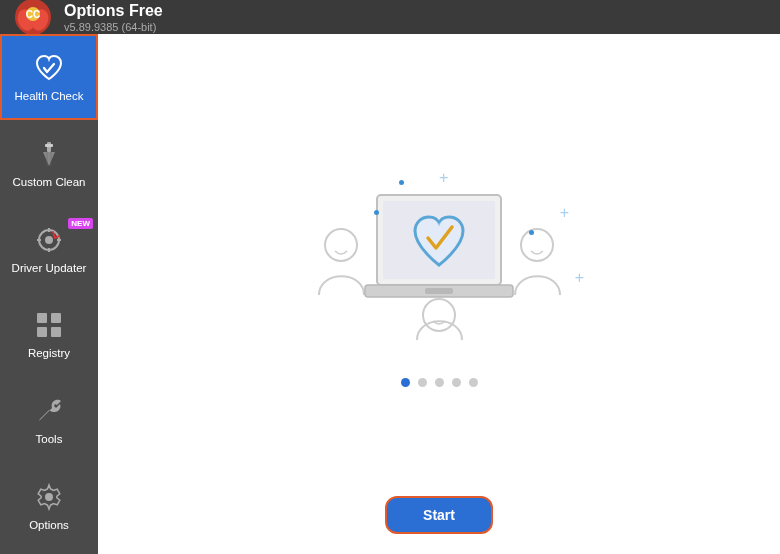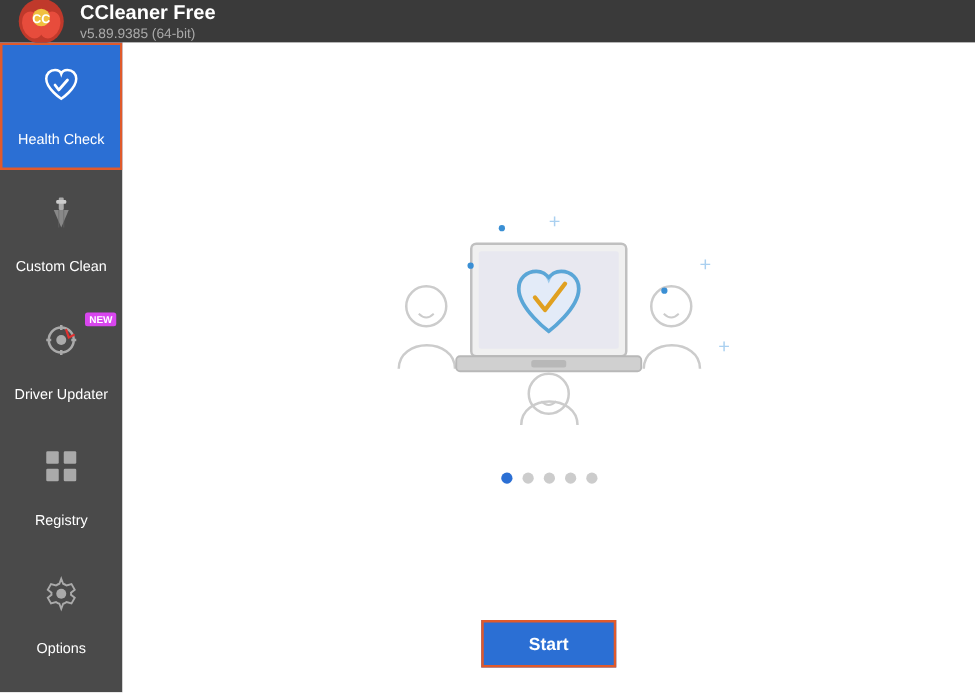--- a/index.html
+++ b/index.html
@@ -58,21 +58,21 @@
     }
     .sidebar-item {
       display: flex;
       flex-direction: column;
       align-items: center;
       justify-content: center;
       padding: 14px 6px;
       cursor: pointer;
       color: #cccccc;
       font-size: 12px;
-      gap: 20px;
+      gap: 4px;
       position: relative;
       border: 2px solid transparent;
     }
     .sidebar-item.active {
       background: #2b6fd4;
       border: 2px solid #e05a2b;
     }
     .sidebar-item .icon-wrap {
       width: 36px;
       height: 36px;
@@ -198,36 +198,36 @@
       border-radius: 2px;
     }
     .btn-start {
       padding: 9px 36px;
       border: 2px solid #e05a2b;
       background: #2b6fd4;
       color: #ffffff;
       font-size: 14px;
       font-weight: 600;
       cursor: pointer;
-      border-radius: 0;
+      border-radius: 12px;
     }
   </style>
 </head>
 <body>
 
 <div class="title-bar">
   <svg class="app-logo" viewBox="0 0 38 38">
     <circle cx="19" cy="19" r="18" fill="#c0392b"></circle>
     <ellipse cx="12" cy="22" rx="8" ry="11" fill="#e74c3c" transform="rotate(-20 12 22)"></ellipse>
     <ellipse cx="26" cy="22" rx="8" ry="11" fill="#e74c3c" transform="rotate(20 26 22)"></ellipse>
     <circle cx="19" cy="16" r="7" fill="#f0c040"></circle>
     <text x="19" y="20" text-anchor="middle" fill="white" font-size="10" font-weight="bold">CC</text>
   </svg>
   <div class="app-title-group">
-    <span class="app-title">CCleaner Free</span>
+    <span class="app-title">Options Free</span>
     <span class="app-version">v5.89.9385 (64-bit)</span>
   </div>
 </div>
 
 <div class="main-layout">
 
   <nav class="sidebar">
 
     <div class="sidebar-item active">
       <div class="icon-wrap">
@@ -273,20 +273,28 @@
         <svg width="28" height="28" viewBox="0 0 28 28">
           <rect x="2" y="2" width="10" height="10" rx="1" fill="#aaaaaa"></rect>
           <rect x="16" y="2" width="10" height="10" rx="1" fill="#aaaaaa"></rect>
           <rect x="2" y="16" width="10" height="10" rx="1" fill="#aaaaaa"></rect>
           <rect x="16" y="16" width="10" height="10" rx="1" fill="#aaaaaa"></rect>
         </svg>
       </div>
       <span class="label">Registry</span>
     </div>
 
+    <div class="sidebar-item">
+      <div class="icon-wrap">
+        <svg width="30" height="30" viewBox="0 0 30 30">
+          <path d="M5 25 L18 12 C17 9 18 5 22 4 C24 3.5 26 4 27 5 L23 9 L21 8 L20 10 L22 12 L26 8 C27 10 26.5 13 24 15 C21 17 17 16 15 14 L6 23 Z" fill="#aaaaaa"></path>
+        </svg>
+      </div>
+      <span class="label">Tools</span>
+    </div>
 
     <div class="sidebar-item">
       <div class="icon-wrap">
         <svg width="30" height="30" viewBox="0 0 30 30">
           <circle cx="15" cy="15" r="4" fill="#aaaaaa"></circle>
           <path d="M15 3 L16.5 7 C17.5 7.3 18.4 7.8 19.2 8.4 L23.2 7.2 L25.8 11.8 L22.8 14.2 C22.9 14.8 22.9 15.2 22.8 15.8 L25.8 18.2 L23.2 22.8 L19.2 21.6 C18.4 22.2 17.5 22.7 16.5 23 L15 27 L13.5 23 C12.5 22.7 11.6 22.2 10.8 21.6 L6.8 22.8 L4.2 18.2 L7.2 15.8 C7.1 15.2 7.1 14.8 7.2 14.2 L4.2 11.8 L6.8 7.2 L10.8 8.4 C11.6 7.8 12.5 7.3 13.5 7 Z" fill="none" stroke="#aaaaaa" stroke-width="1.5"></path>
         </svg>
       </div>
       <span class="label">Options</span>
     </div>

